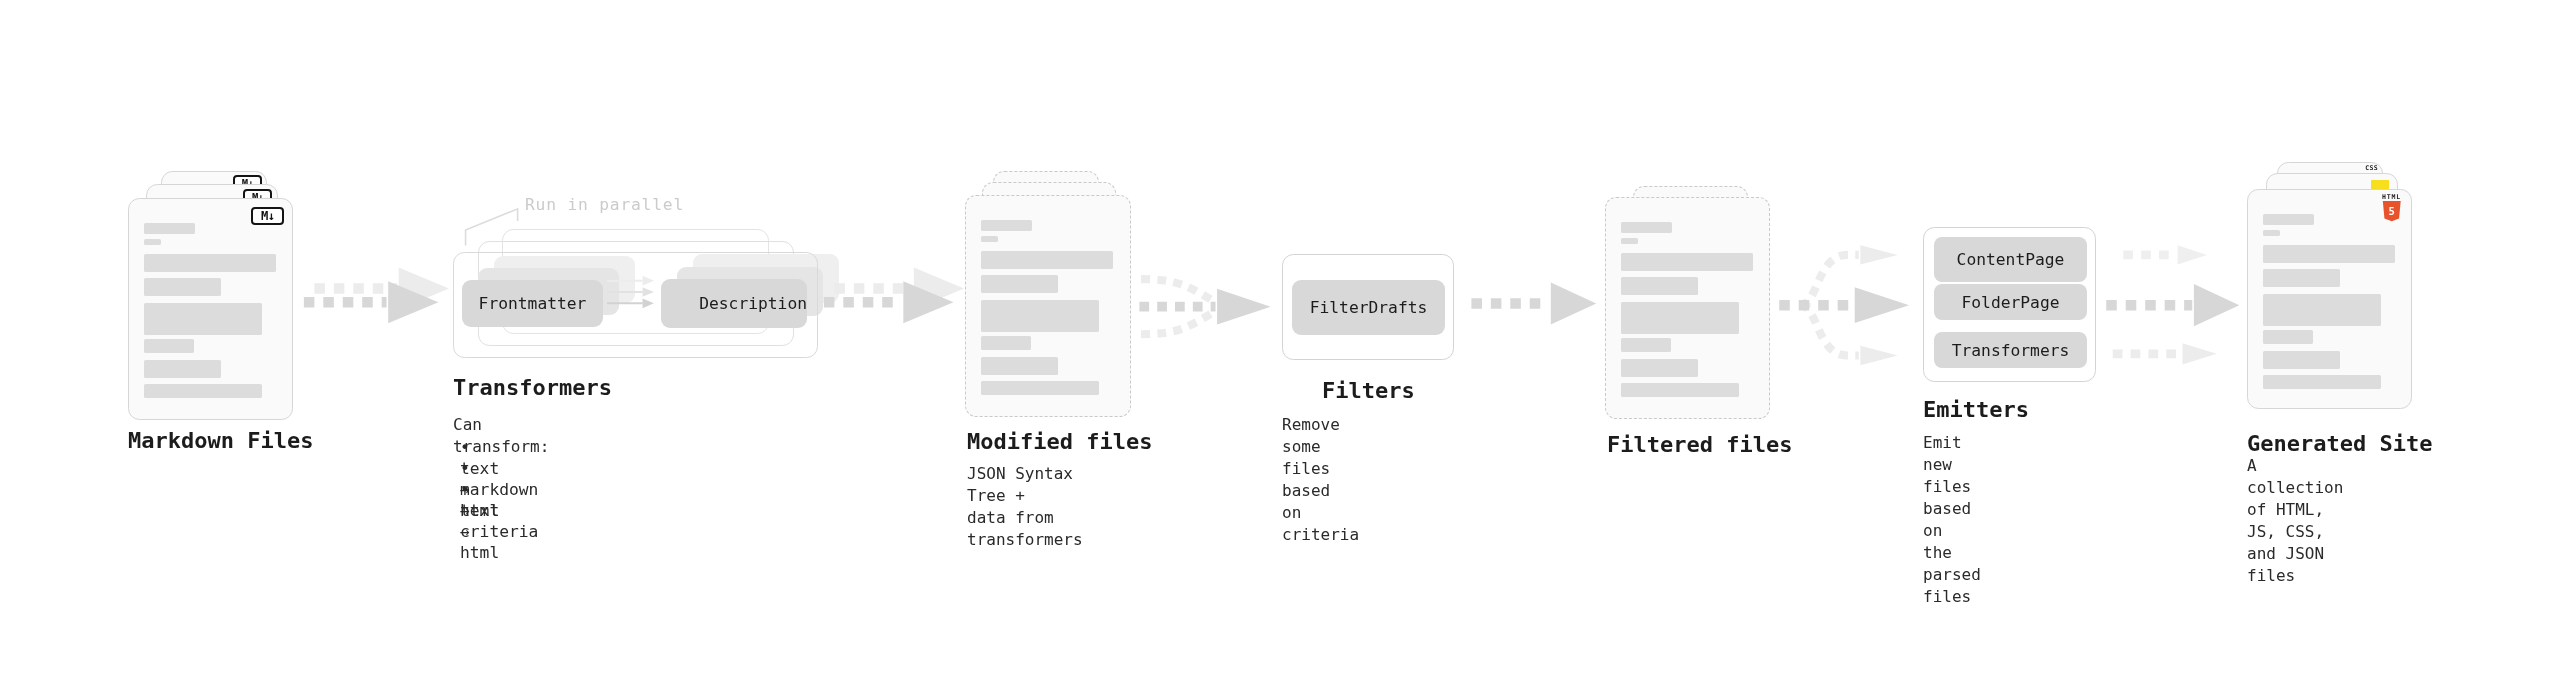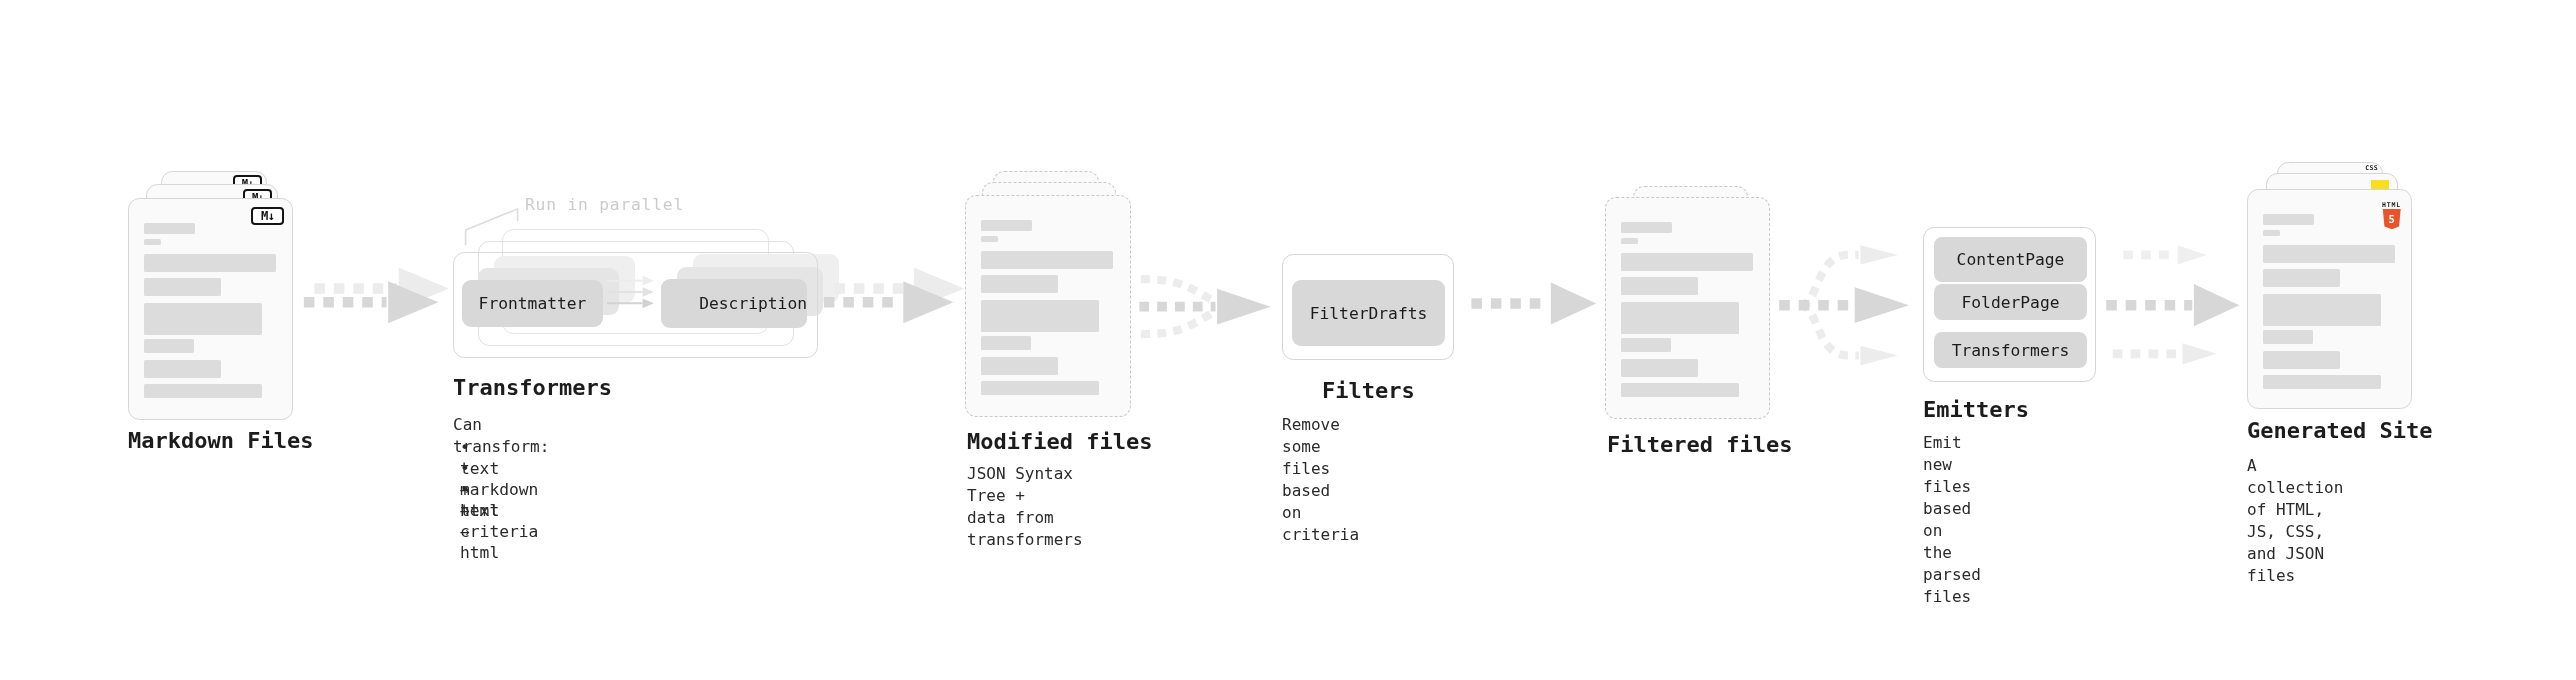--- a/index.html
+++ b/index.html
@@ -27,21 +27,21 @@
   
   .md-badge{position:absolute;width:32.5px;height:18px;border:2.4px solid #141414;border-radius:4.1px;background:#ffffff;
             display:flex;align-items:center;justify-content:center;
             font-weight:700;font-size:12.2px;color:#141414;letter-spacing:-0.8px;box-sizing:border-box;}
   .md-badge.sm{width:29px;height:16.3px;border-width:2px;font-size:10.6px;}
   .js-badge{position:absolute;background:#f7df1e;}
   .css-badge{position:absolute;display:flex;flex-direction:column;align-items:center;}
   .css-word{font-weight:700;font-size:6.5px;color:#222;letter-spacing:0.4px;line-height:6.5px;}
   .css-bar{width:14px;height:2.8px;background:#2f6fe4;margin-top:1.2px;}
   .html-badge{position:absolute;display:flex;flex-direction:column;align-items:center;}
-  .html-word{font-weight:700;font-size:6.5px;color:#222;letter-spacing:0.8px;line-height:7.3px;margin-top:8px;}
+  .html-word{font-weight:700;font-size:6.5px;color:#222;letter-spacing:0.8px;line-height:7.3px;}
 
   
   .frame{position:absolute;border:1.6px solid #dcdcdc;border-radius:11.4px;background:transparent;box-sizing:border-box;}
   .frame.solidbg{background:#ffffff;border-color:#d4d4d4;}
   .frame.f-front{border-color:#d9d9d9;}
 
   
   .pill{position:absolute;background:#d8d8d8;border-radius:9px;display:flex;align-items:center;justify-content:center;
         font-size:16.3px;color:#1c1c1c;box-sizing:border-box;}
   .pill.ghost1{background:#e5e5e5;}
@@ -172,21 +172,21 @@
 
   <svg class="arr" style="left:1136px;top:267px;" width="138" height="81" viewBox="0 0 170 100">
     <path d="M6,15 C48,15 62,22 92,40" stroke="#ececec" stroke-width="10" stroke-dasharray="11 9" fill="none"></path>
     <path d="M6,83 C48,83 62,76 92,58" stroke="#ececec" stroke-width="10" stroke-dasharray="11 9" fill="none"></path>
     <line x1="4" y1="49" x2="98" y2="49" stroke="#d7d7d7" stroke-width="12" stroke-dasharray="12 10"></line>
     <path d="M100,27 L166,49 L100,71 Z" fill="#d7d7d7"></path>
   </svg>
 
   <div class="abs">
     <div class="frame solidbg" style="left:1282px;top:254px;width:172px;height:106px;"></div>
-    <div class="pill" style="left:1292px;top:280px;width:153px;height:66px;">
+    <div class="pill" style="left:1292px;top:280px;width:153px;height:55px;">
       <span>FilterDrafts</span>
     </div>
     <div class="stage-label" style="left:1322px;top:378px;">Filters</div>
     <div class="stage-desc" style="left:1282px;top:414px;">Remove some files based
 on criteria</div>
   </div>
 
   <svg class="arr" style="left:1468px;top:267px;" width="130" height="77" viewBox="0 0 160 95">
     <line x1="4" y1="45" x2="100" y2="45" stroke="#d7d7d7" stroke-width="13" stroke-dasharray="13 11"></line>
     <path d="M102,19 L158,45 L102,71 Z" fill="#d7d7d7"></path>
@@ -265,19 +265,19 @@
         <div class="bar b1"></div>
         <div class="bar b2"></div>
         <div class="bar b3"></div>
         <div class="bar b4"></div>
         <div class="bar b5"></div>
         <div class="bar b6"></div>
         <div class="bar b7"></div>
         <div class="bar b8"></div>
       </div>
     </div>
-    <div class="stage-label" style="left:2247px;top:418px;">Generated Site</div>
+    <div class="stage-label" style="left:2247px;top:431px;">Generated Site</div>
     <div class="stage-desc" style="left:2247px;top:455px;">A collection of HTML,
 JS, CSS, and JSON files</div>
   </div>
 
 </div>
 
 
 </body></html>

